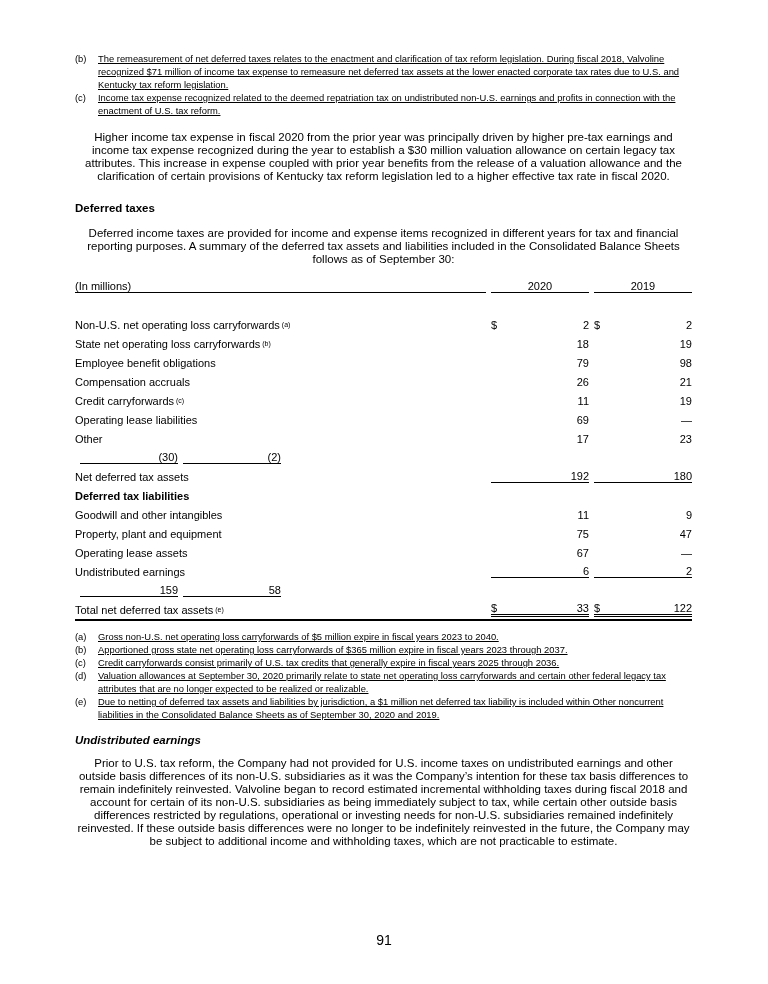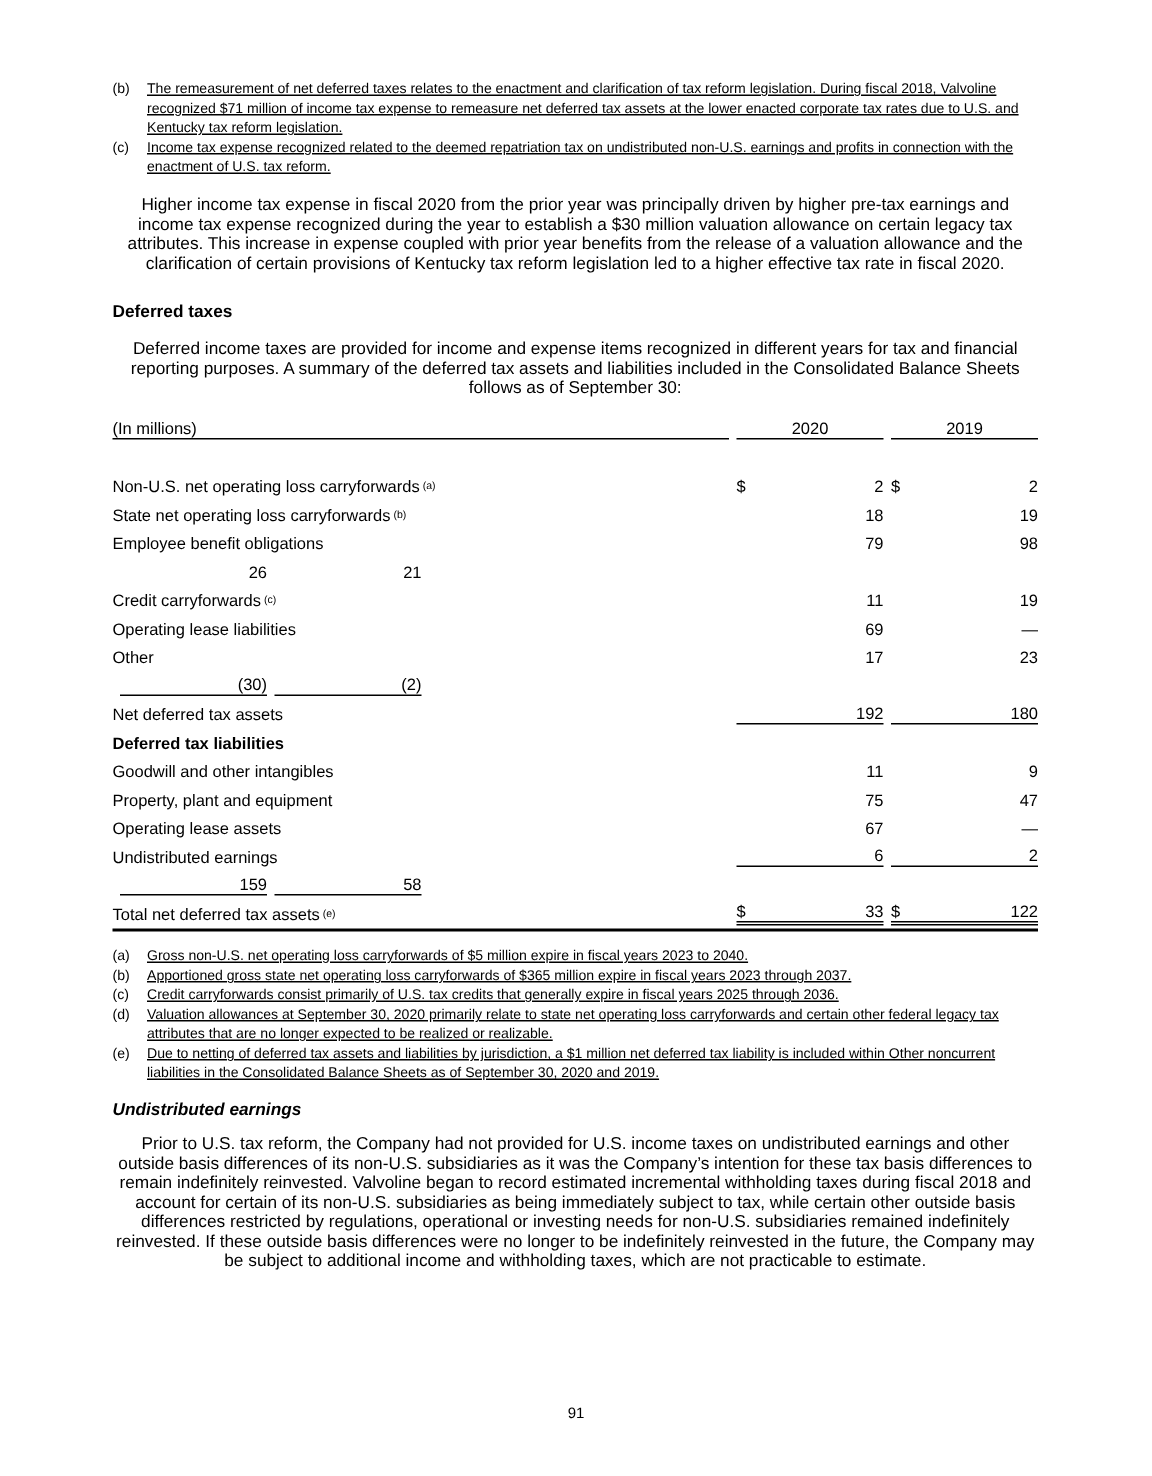--- a/index.html
+++ b/index.html
@@ -35,21 +35,21 @@
   .tcell { width:98px; margin-left:5px; display:flex; align-items:center; justify-content:flex-end; }
   .tcell.with-dollar { justify-content:space-between; }
   .tcell.center { justify-content:center; }
   .b1 { border-bottom:1px solid #000; }
   .b2 { border-bottom:3px double #000; }
   sup.fn-ref { font-size:7px; vertical-align:4px; margin-left:2px; }
   .table-bottom-rule { border-bottom:2px solid #000; margin-top:0px; }
   .fn-bottom { margin-top:9px; }
   .page-number {
     position:absolute; left:0; right:0; bottom:36px;
-    text-align:center; font-size:10px;
+    text-align:center; font-size:14px;
   }
 </style>
 </head>
 <body>
 
 <div class="page">
   <div class="content">
 
     <div class="fn-list" id="top-footnotes">
         <div class="fn-item">
@@ -114,20 +114,23 @@
               <span>Employee benefit obligations</span>
             </div>
             <div class="tcell">
               <span>79</span>
             </div>
             <div class="tcell">
               <span>98</span>
             </div>
           </div>
           <div class="trow">
+            <div class="tlabel">
+              <span>Compensation accruals</span>
+            </div>
             <div class="tcell">
               <span>26</span>
             </div>
             <div class="tcell">
               <span>21</span>
             </div>
           </div>
           <div class="trow">
             <div class="tlabel">
               <span>Credit carryforwards</span>

